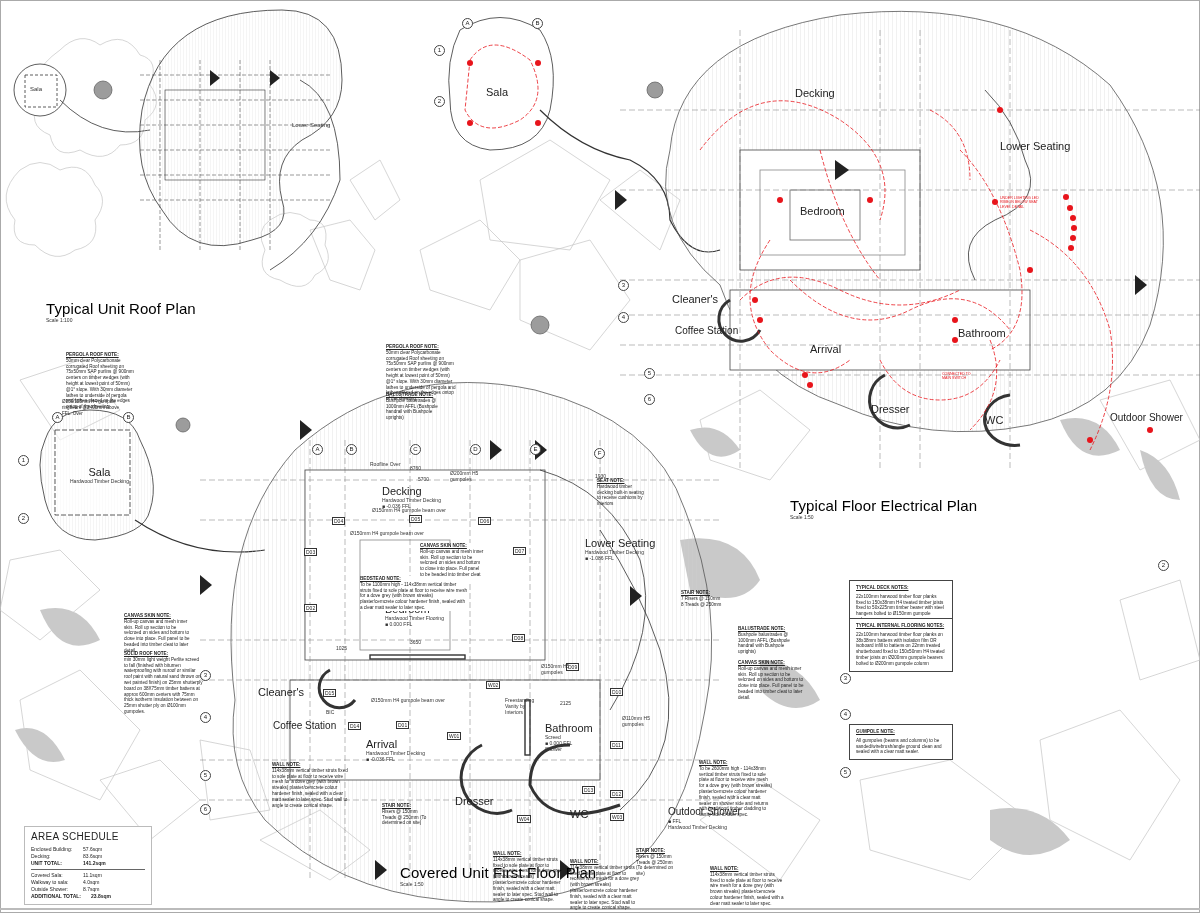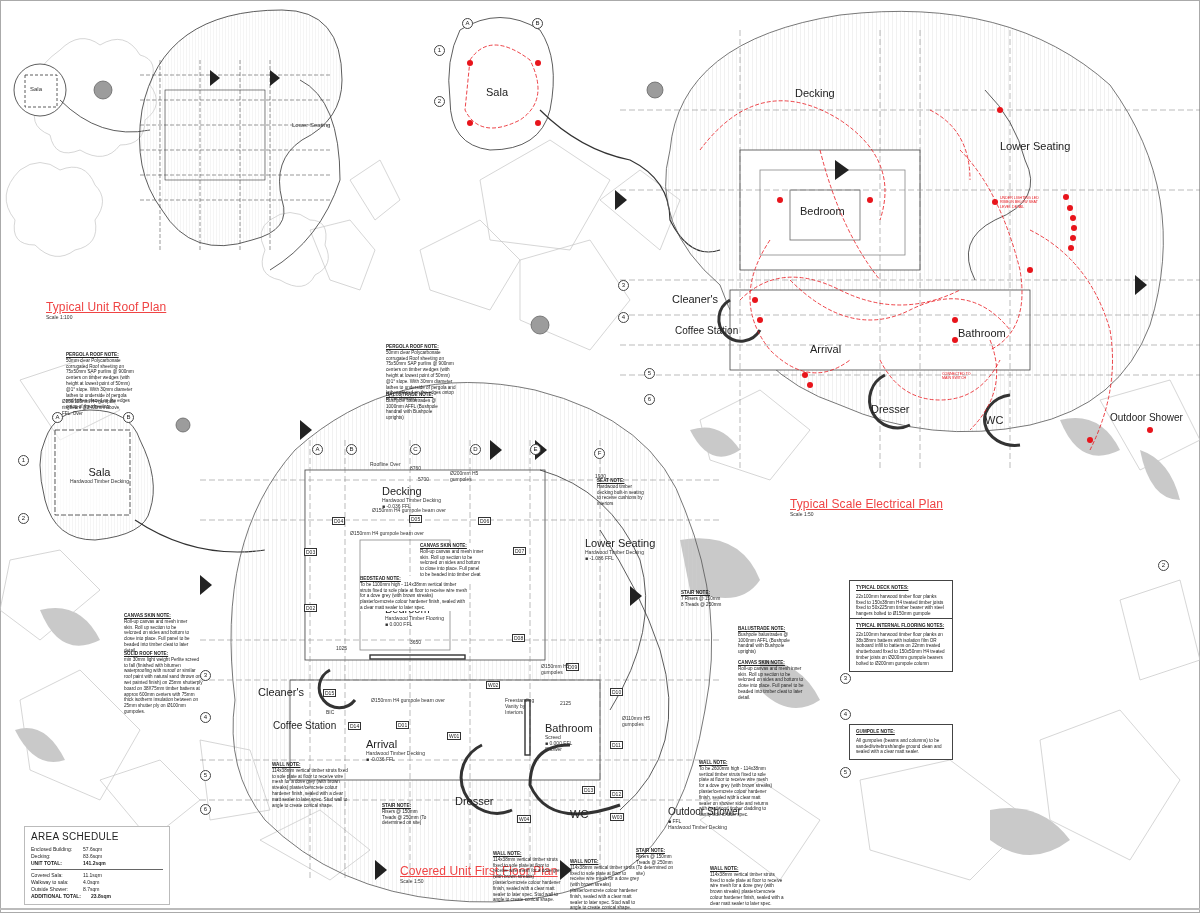--- a/index.html
+++ b/index.html
@@ -1,29 +1,29 @@
 <!DOCTYPE html>
 <html><head>
 <meta charset="utf-8">
 <style>
   html,body{margin:0;padding:0;background:#fff;}
   body{width:1200px;height:913px;position:relative;overflow:hidden;font-family:"Liberation Sans",sans-serif;color:#222;}
   .abs{position:absolute;}
   svg.layer{position:absolute;left:0;top:0;}
-  .title{font-size:12px;font-weight:normal;color:#ef4444;letter-spacing:0.1px;white-space:nowrap;text-decoration:underline;}
+  .title{font-size:15px;font-weight:normal;color:#000000;letter-spacing:0.1px;white-space:nowrap;}
   .scale{font-size:5px;color:#333;white-space:nowrap;}
   .room{font-size:11px;color:#222;white-space:nowrap;}
   .room.sm{font-size:10px;}
   .sub{font-size:5px;color:#333;white-space:nowrap;}
   .note{font-size:4.6px;line-height:5.8px;color:#222;width:100px;}
   .note .h{font-weight:bold;text-decoration:underline;display:block;}
   .note span.b{display:block;}
   .notebox{border:1px solid #444;background:#fff;padding:4px 6px;font-size:4.6px;line-height:5.8px;color:#222;width:148px;box-sizing:border-box;}
   .notebox .h{font-weight:bold;text-decoration:underline;display:block;margin-bottom:3px;}
-  .area{border:1px solid #bbb;background:#fff;padding:4px 6px;width:146px;box-sizing:border-box;}
+  .area{border:1px solid #bbb;background:#fff;padding:4px 6px;width:128px;box-sizing:border-box;}
   .area .t{font-size:10px;letter-spacing:0.3px;margin-bottom:4px;}
   .area .row{display:flex;font-size:5px;line-height:7px;}
   .area .row .k{width:52px;}
   .area .row.bold{font-weight:bold;}
   .area hr{border:none;border-top:1px solid #666;margin:2px 0;}
   .tag{font-size:5px;border:1px solid #333;padding:0 1px;background:#fff;white-space:nowrap;}
   .grid{font-size:6px;width:9px;height:9px;border:1px solid #444;border-radius:50%;text-align:center;line-height:9px;background:#fff;}
 </style>
 </head>
 <body>
@@ -256,21 +256,21 @@
 <div class="abs room" style="left:672px;top:293px;">Cleaner's</div>
 <div class="abs room sm" style="left:675px;top:325px;width:60px;line-height:12px;">Coffee Station</div>
 <div class="abs room" style="left:810px;top:343px;">Arrival</div>
 <div class="abs room" style="left:958px;top:327px;">Bathroom</div>
 <div class="abs room" style="left:871px;top:403px;">Dresser</div>
 <div class="abs room" style="left:985px;top:414px;">WC</div>
 <div class="abs room sm" style="left:1110px;top:412px;width:56px;line-height:12px;">Outdoor Shower</div>
 <div class="abs sub" style="left:1000px;top:196px;width:42px;white-space:normal;color:#e8141b;font-size:3.6px;line-height:4.4px;">UNDER LIGHTING LED RIBBON BELOW SEAT LEVEL DETAIL</div>
 <div class="abs sub" style="left:942px;top:372px;width:30px;white-space:normal;color:#e8141b;font-size:3.6px;line-height:4.4px;">CONNECTED TO MAIN SWITCH</div>
 <div class="abs" style="left:790px;top:497px;">
-  <div class="title">Typical Scale Electrical Plan</div>
+  <div class="title">Typical Floor Electrical Plan</div>
   <div class="scale">Scale 1:50</div>
 </div>
 
 <div class="abs" style="left:70px;top:466px;text-align:center;">
   <div class="room">Sala</div>
   <div class="sub">Hardwood Timber Decking</div>
 </div>
 <div class="abs" style="left:382px;top:485px;">
   <div class="room">Decking</div>
   <div class="sub">Hardwood Timber Decking</div>

